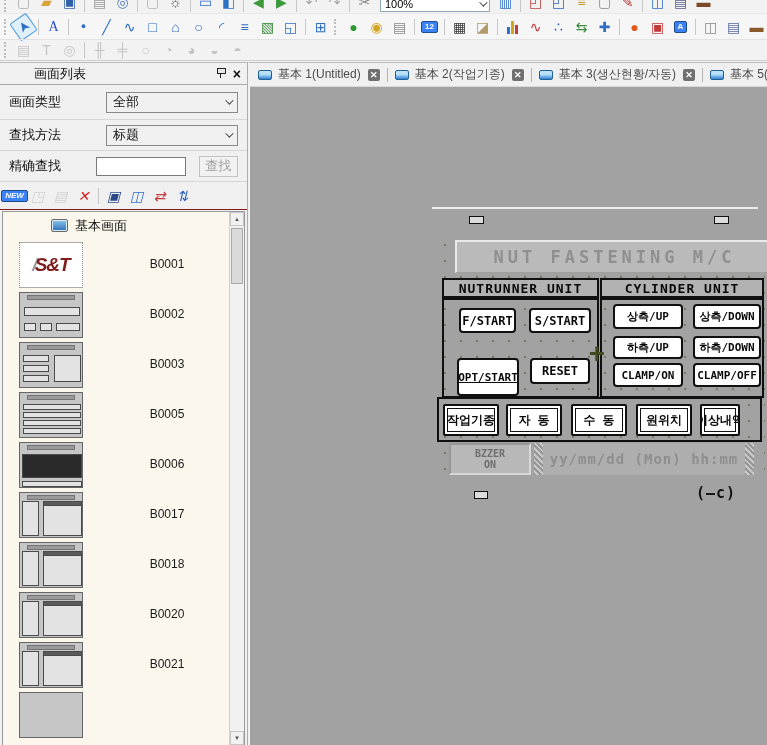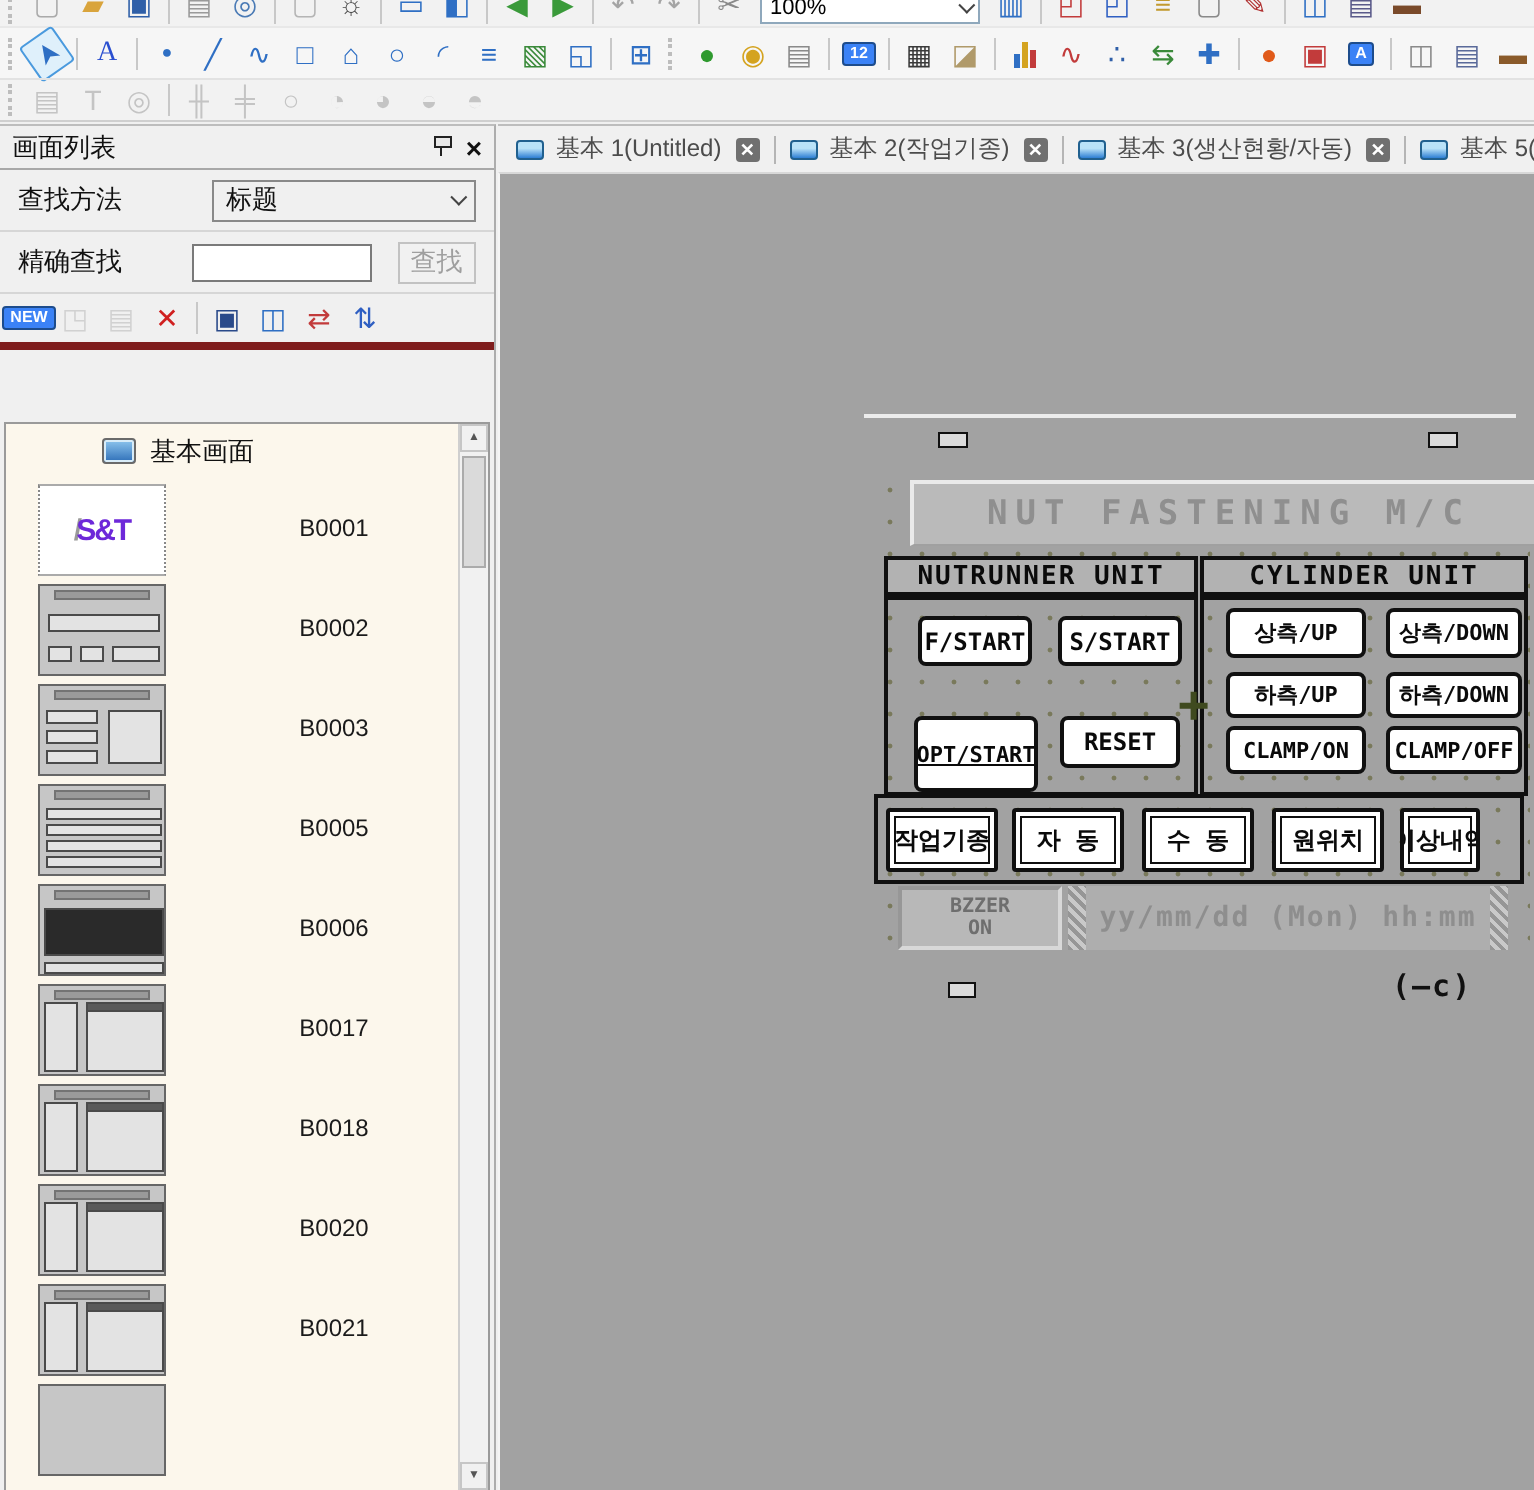--- a/index.html
+++ b/index.html
@@ -22,44 +22,44 @@
   .tbadge { font-size:8px; font-weight:bold; color:#fff; background:#3b82f6; padding:1px 3px; border-radius:2px; border:1px solid #1d4c8c; }
   .combo100 { width:110px; height:17px; background:#fff; border:1px solid #8fa8bc; display:flex; align-items:center; justify-content:space-between; padding:0 4px; font-size:11px; margin:0 4px; flex:none; }
   .caret { width:6px; height:6px; border-right:1px solid #444; border-bottom:1px solid #444; transform:rotate(45deg) translateY(-2px); flex:none; }
   .bars { display:flex; align-items:flex-end; gap:1px; height:14px; }
   .bars i { width:3px; background:#2f6fc4; }
   .bars i:nth-child(1){height:7px;} .bars i:nth-child(2){height:13px;background:#d4a31f;} .bars i:nth-child(3){height:9px;background:#c23b3b;}
 
   
   #panel { position:absolute; left:0; top:62px; width:248px; height:683px; background:#f0f0f0; border-right:1px solid #adadad; border-top:1px solid #bdbdbd; }
   .phead { height:22px; display:flex; align-items:center; padding:0 6px; border-bottom:1px solid #a8a8a8; font-size:13px; color:#111; }
-  .phead .ptitle { flex:1; }
+  .phead .ptitle { flex:1;margin-left:28px; }
   .pin { position:relative; width:13px; height:13px; margin-right:6px; }
   .pin::before { content:""; position:absolute; left:3px; top:1px; width:7px; height:4px; border:1px solid #222; background:#e8e8e8; }
   .pin::after { content:""; position:absolute; left:6px; top:6px; width:1px; height:5px; background:#222; }
   .pclose { font-weight:bold; font-size:14px; color:#111; line-height:1; }
   .frow { height:31px; display:flex; align-items:center; padding:0 9px; border-bottom:1px solid #d6d6d6; }
   .frow1 { height:35px; }
   .flabel { width:97px; font-size:13px; color:#111; }
   .combo { flex:1; height:21px; border:1px solid #898989; background:#f0f0f0; display:flex; align-items:center; justify-content:space-between; padding:0 6px; font-size:13px; color:#111; }
   .sinput { width:90px; height:19px; border:1px solid #7a7a7a; background:#fff; font-size:12px; padding:0 3px; font-family:"Liberation Sans",sans-serif; }
   .sbtn { margin-left:13px; width:44px; height:21px; background:#f1f1f1; border:1px solid #c2c2c2; color:#9f9f9f; font-size:13px; display:flex; align-items:center; justify-content:center; }
-  .ptools { height:28px; display:flex; align-items:center; padding:0 3px; border-bottom:4px solid #7f1d1d; }
+  .ptools { height:28px; display:flex; align-items:center; padding:0 3px; border-bottom:1px solid #7f1d1d;font-style:italic; }
 
   .list { position:absolute; left:2px; right:2px; top:148px; bottom:0; border:1px solid #9a9a9a; border-bottom:none; background:#fcf7ec; overflow:hidden;padding-left:43px; }
   .ghead { height:27px; display:flex; align-items:center; gap:7px; padding:3px 5px; font-size:13px; color:#111; }
   .gicon { width:17px; height:13px; background:linear-gradient(#8ec6ee,#2e6fb8); border:1px solid #6a6a6a; border-radius:2px; box-shadow:inset 0 0 0 1px #d8ecf8; }
   .items { position:absolute; left:0; right:15px; top:28px; bottom:0; overflow:hidden; }
   .item { height:50px; position:relative; }
   .item.sel { background:#cbdff8; }
   .thumb { position:absolute; left:16px; top:2px; width:64px; height:46px; background:#c6c6c6; border:1px solid #666; }
   .thumb .tb { position:absolute; left:7px; top:2px; right:7px; height:5px; background:#9a9a9a; border:1px solid #737373; }
   .thumb .bx { position:absolute; border:1px solid #4a4a4a; background:#e3e3e3; }
   .v-logo { background:#fff; border-color:#aaa; border-left:1px dotted #888; border-right:1px dotted #888; display:flex; align-items:center; justify-content:center; }
-  .logoTxt { font-weight:bold; font-size:15px; color:#6d28d9; letter-spacing:-1px; }
+  .logoTxt { font-weight:bold; font-style:italic; font-size:19px; color:#7f1d1d; letter-spacing:-1px; }
   .logoTxt::before { content:"/"; color:#9a9a9a; font-weight:bold; margin-right:-2px; }
   .ilabel { position:absolute; left:118px; width:92px; top:17px; text-align:center; font-size:12px; color:#1a1a1a; }
   .sel .ilabel { color:#1c3ea6; }
   .vscroll { position:absolute; right:0; top:0; bottom:0; width:15px; background:#f1f1f1; border-left:1px solid #cfcfcf; }
   .varrow { position:absolute; left:0; width:14px; height:14px; background:#f1f1f1; border:1px solid #c6c6c6; display:flex; align-items:center; justify-content:center; font-size:6px; color:#555; }
   .va-up { top:0; } .va-dn { bottom:0; }
   .vthumb { position:absolute; left:1px; width:12px; top:16px; height:56px; background:#dadada; border:1px solid #ababab; }
 
   
   #tabbar { position:absolute; left:249px; top:62px; width:518px; height:24px; background:#f0f0f0; display:flex; align-items:center; padding-left:5px; overflow:hidden; border-top:1px solid #bdbdbd; }
@@ -217,20 +217,27 @@
         <span class="ticon disabled" style="color: rgb(159, 159, 159);">◓</span>
       </div>
   </div>
 
   <div id="panel">
     <div class="phead">
       <span class="ptitle">画面列表</span>
       <span class="pin"></span>
       <span class="pclose">×</span>
     </div>
+    <div class="frow frow1">
+      <span class="flabel">画面类型</span>
+      <div class="combo">
+        <span>全部</span>
+        <span class="caret"></span>
+      </div>
+    </div>
     <div class="frow">
       <span class="flabel">查找方法</span>
       <div class="combo">
         <span>标题</span>
         <span class="caret"></span>
       </div>
     </div>
     <div class="frow">
       <span class="flabel">精确查找</span>
       <input class="sinput" type="text" value="" style="">

